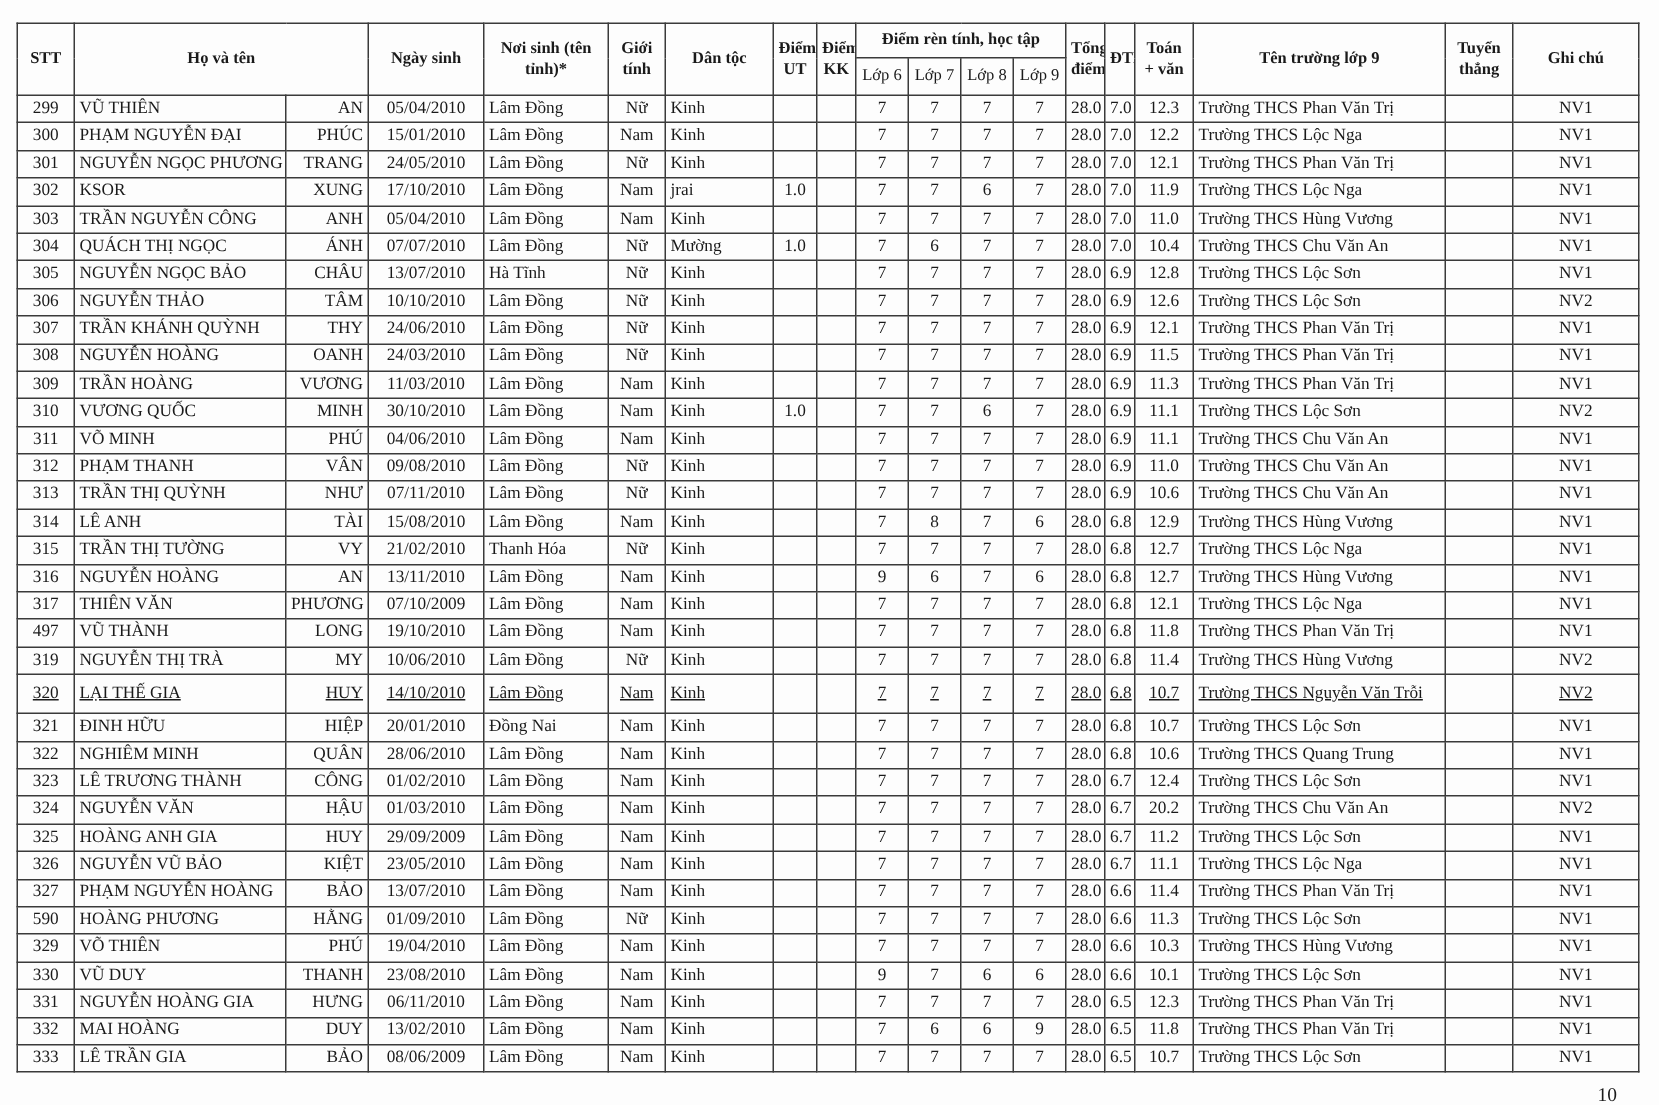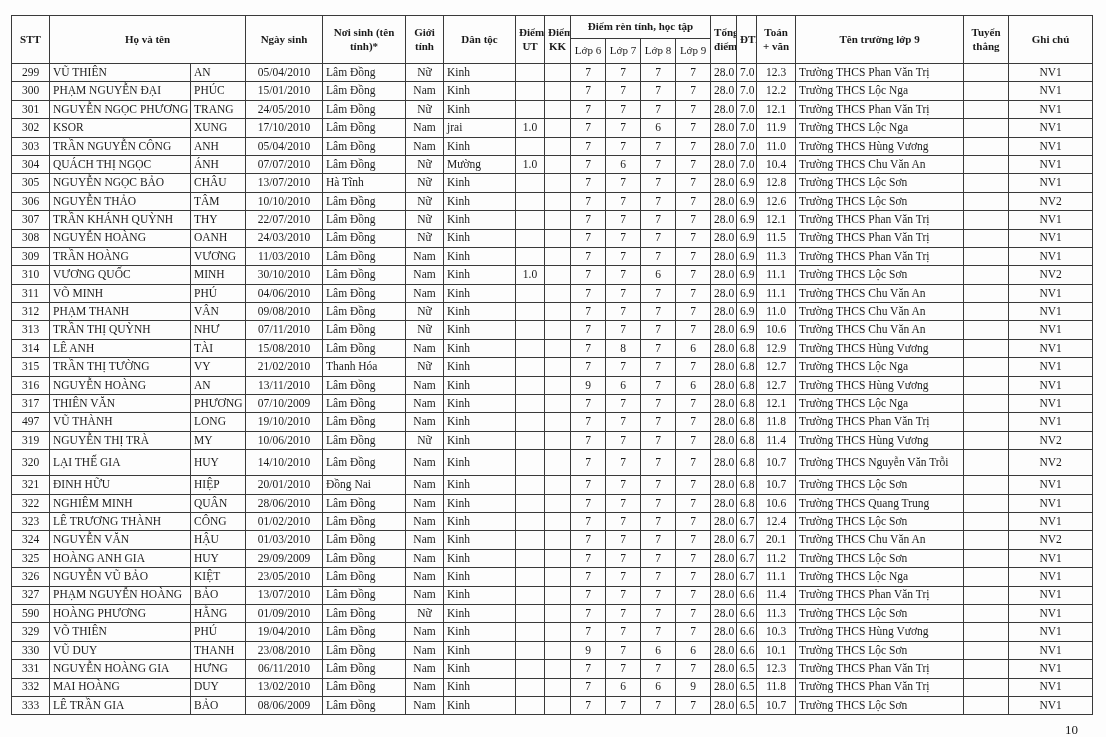--- a/index.html
+++ b/index.html
@@ -44,30 +44,31 @@
       white-space: normal;
       line-height: 1.25;
     }
     table.roster th.sub {
       font-weight: normal;
       font-size: 11px;
     }
     tr.hdr1 th { height: 22px; }
     tr.hdr2 th { height: 24px; }
     tbody tr { height: 18.4px; }
-    tbody tr.tall { height: 26px; }
+    tbody tr.tall { height: 26px; text-decoration: underline; }
     td.c { text-align: center; }
     td.l { text-align: left; }
     td.name {
       border-right: none;
       padding-left: 3px;
     }
     td.given {
       border-left: none;
       padding-left: 2px;
+      text-align: right;
     }
     .page-num {
       position: absolute;
       right: 28px;
       top: 722px;
       font-size: 13px;
     }
   </style>
 </head>
 <body>
@@ -286,21 +287,21 @@
           <td class="c">6.9</td>
           <td class="c">12.6</td>
           <td class="l">Trường THCS Lộc Sơn</td>
           <td class="c"></td>
           <td class="c">NV2</td>
         </tr>
         <tr>
           <td class="c">307</td>
           <td class="l name">TRẦN KHÁNH QUỲNH</td>
           <td class="l given">THY</td>
-          <td class="c">22/07/2010</td>
+          <td class="c">24/06/2010</td>
           <td class="l">Lâm Đồng</td>
           <td class="c">Nữ</td>
           <td class="l">Kinh</td>
           <td class="c"></td>
           <td class="c"></td>
           <td class="c">7</td>
           <td class="c">7</td>
           <td class="c">7</td>
           <td class="c">7</td>
           <td class="c">28.0</td>
@@ -655,21 +656,21 @@
           <td class="c">Nam</td>
           <td class="l">Kinh</td>
           <td class="c"></td>
           <td class="c"></td>
           <td class="c">7</td>
           <td class="c">7</td>
           <td class="c">7</td>
           <td class="c">7</td>
           <td class="c">28.0</td>
           <td class="c">6.7</td>
-          <td class="c">20.1</td>
+          <td class="c">20.2</td>
           <td class="l">Trường THCS Chu Văn An</td>
           <td class="c"></td>
           <td class="c">NV2</td>
         </tr>
         <tr>
           <td class="c">325</td>
           <td class="l name">HOÀNG ANH GIA</td>
           <td class="l given">HUY</td>
           <td class="c">29/09/2009</td>
           <td class="l">Lâm Đồng</td>

